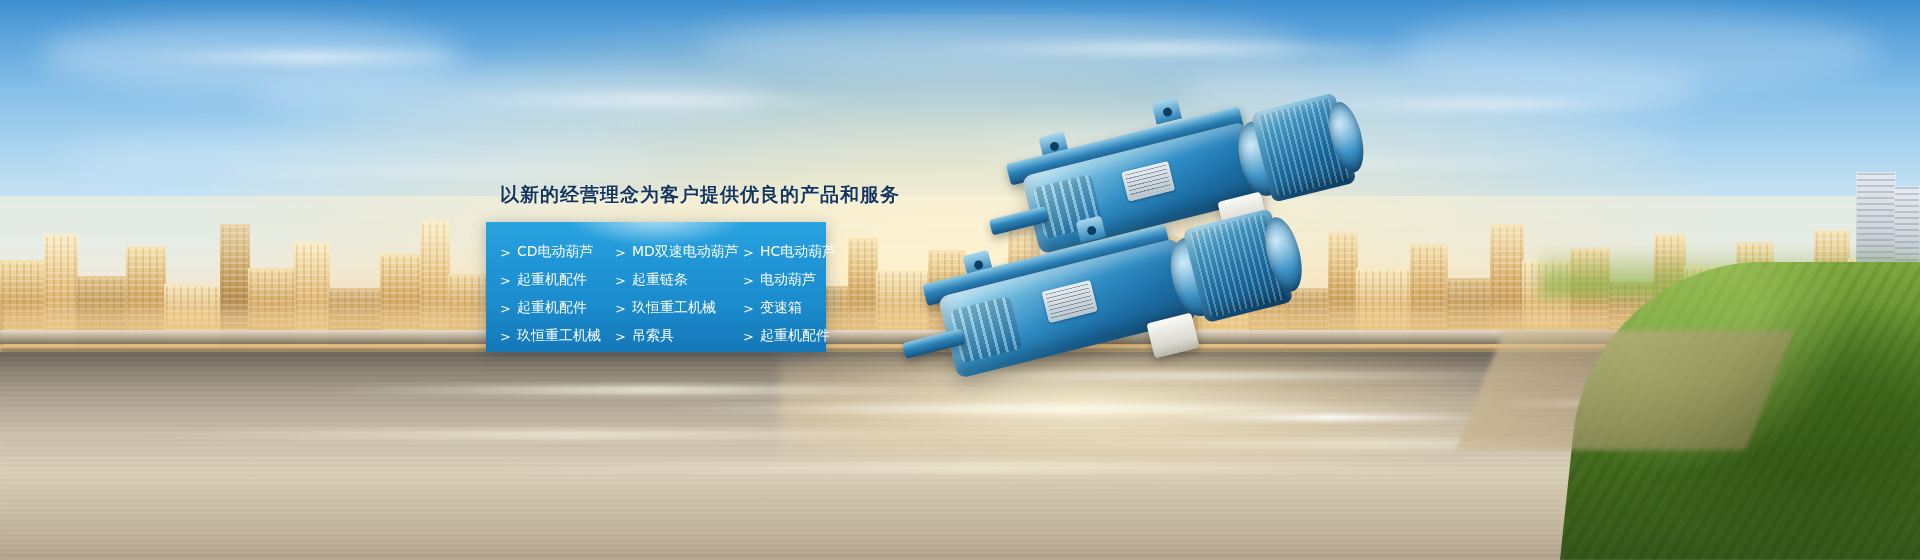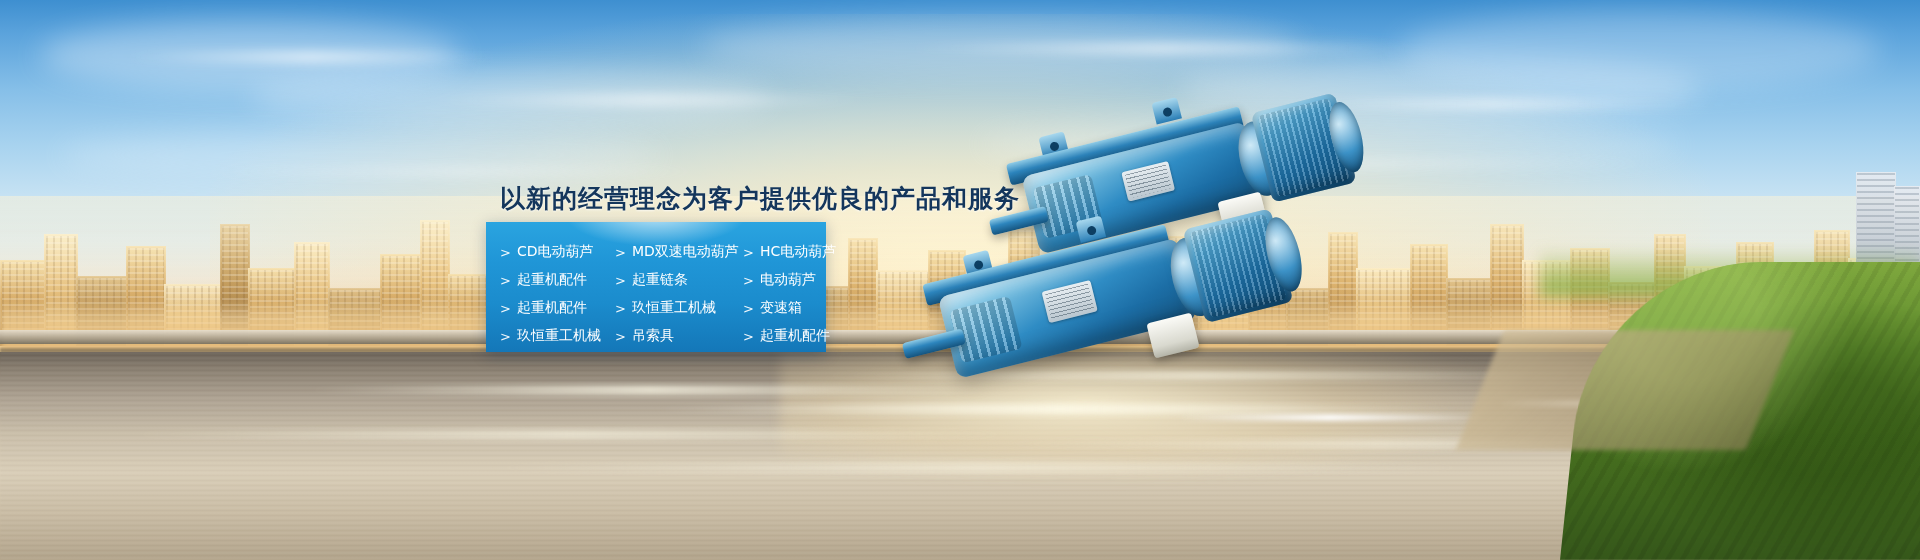--- a/index.html
+++ b/index.html
@@ -296,21 +296,21 @@
     color:#c9161d;
     font-family:"DejaVu Sans","Liberation Sans",sans-serif;
     -webkit-text-stroke:5px #ffffff;
     paint-order:stroke fill;
     text-shadow:0 2px 5px rgba(255,255,255,.9);
     white-space:nowrap;
   }
 
   .subtitle{
     position:absolute; left:500px; top:182px;
-    font-size:25px; font-weight:bold;
+    font-size:19px; font-weight:bold;
     letter-spacing:1px;
     color:#14365c;
     font-family:"DejaVu Sans","Liberation Sans",sans-serif;
     white-space:nowrap;
     text-shadow:0 1px 2px rgba(255,255,255,.75);
   }
 
   
   .panel{
     position:absolute; left:486px; top:222px;

